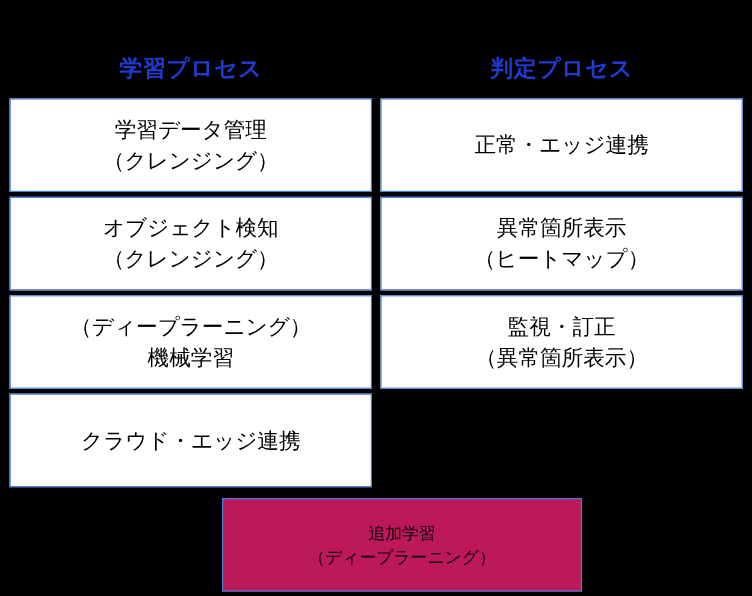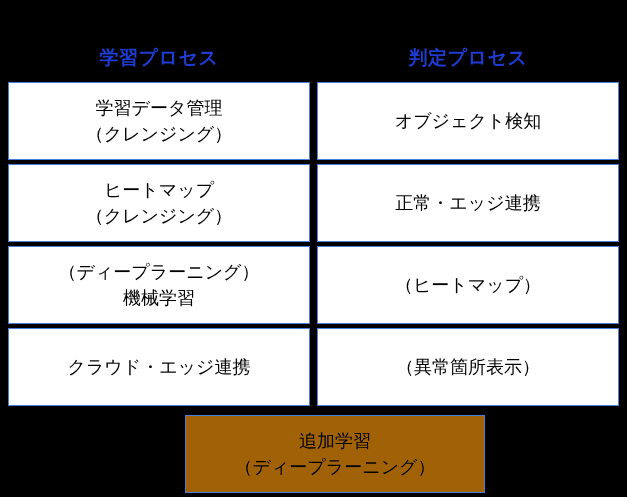--- a/index.html
+++ b/index.html
@@ -63,30 +63,30 @@
     display: block;
     white-space: nowrap;
   }
   .bottom-row {
     display: flex;
     justify-content: center;
     padding-top: 5px;
   }
   .bottom-box {
     width: 300px;
-    background: #a16207;
+    background: #be185d;
     border: 1px solid #4A7EDB;
     box-sizing: border-box;
     height: 78px;
     display: flex;
     flex-direction: column;
     align-items: center;
     justify-content: center;
     color: #000000;
-    font-size: 18px;
+    font-size: 14px;
     line-height: 1.45;
     text-align: center;
     margin-left: 43px;
   }
 </style>
 </head>
 <body>
 
 <div class="diagram">
 
@@ -94,50 +94,49 @@
 
     <div class="column">
       <div class="col-header">学習プロセス</div>
 
       <div class="box">
         <span class="line">学習データ管理</span>
         <span class="line">（クレンジング）</span>
       </div>
 
       <div class="box">
-        <span class="line">ヒートマップ</span>
+        <span class="line">オブジェクト検知</span>
         <span class="line">（クレンジング）</span>
       </div>
 
       <div class="box">
         <span class="line">（ディープラーニング）</span>
         <span class="line">機械学習</span>
       </div>
 
       <div class="box">
         <span class="line">クラウド・エッジ連携</span>
       </div>
     </div>
 
     <div class="column">
       <div class="col-header">判定プロセス</div>
 
-      <div class="box">
-        <span class="line">オブジェクト検知</span>
-      </div>
 
       <div class="box">
         <span class="line">正常・エッジ連携</span>
       </div>
 
       <div class="box">
+        <span class="line">異常箇所表示</span>
         <span class="line">（ヒートマップ）</span>
       </div>
 
       <div class="box">
+        <span class="line">監視・訂正</span>
         <span class="line">（異常箇所表示）</span>
       </div>
     </div>
 
   </div>
 
   <div class="bottom-row">
     <div class="bottom-box">
       <span class="line">追加学習</span>
       <span class="line">（ディープラーニング）</span>

